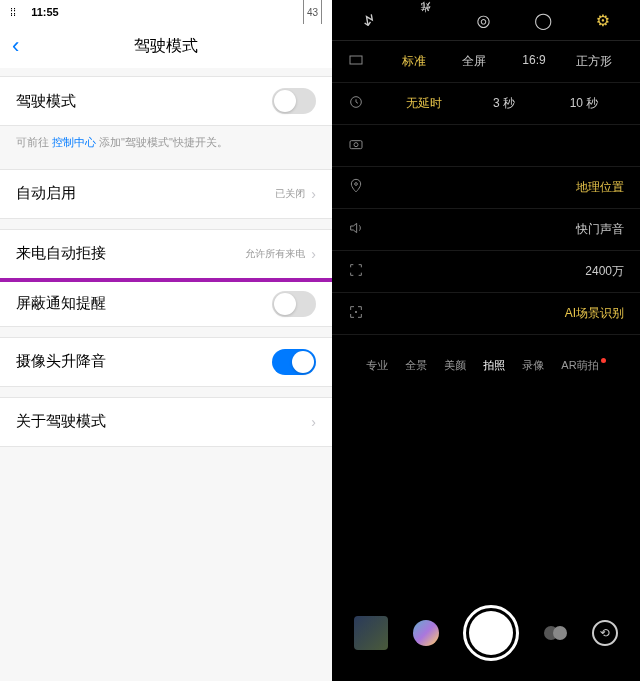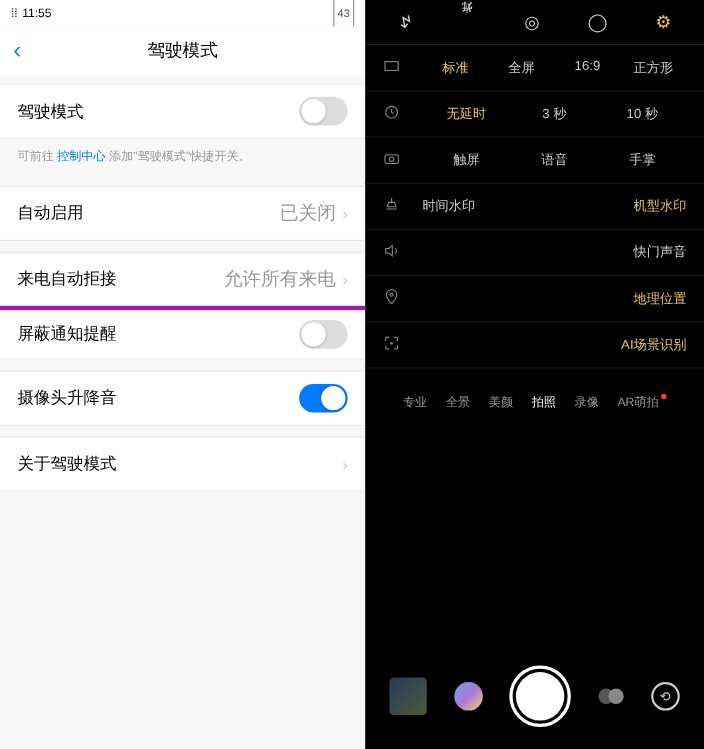--- a/index.html
+++ b/index.html
@@ -1,29 +1,29 @@
 <!DOCTYPE html>
 <html><head>
 <meta charset="utf-8">
 <style>
 *{margin:0;padding:0;box-sizing:border-box;font-family:-apple-system,BlinkMacSystemFont,"PingFang SC",sans-serif}
 body{width:640px;height:681px;display:flex;overflow:hidden}
 .left{width:332px;height:681px;background:#f7f7f7;position:relative}
 .right{width:308px;height:681px;background:#000;color:#fff;font-size:12px;position:relative}
 .status-bar{height:24px;display:flex;align-items:center;padding:0 10px;font-size:11px;color:#000;background:#fff}
-.status-time{margin-left:4px;font-weight:400}
+.status-time{margin-left:15px;font-weight:700}
 .status-bat{margin-left:auto;border:1px solid #888;border-radius:3px;padding:12px 3px;font-size:10px;color:#555}
 .l-header{height:44px;background:#fff;display:flex;align-items:center;padding:0 12px;position:relative}
 .l-back{color:#007aff;font-size:22px;font-weight:300}
 .l-title{position:absolute;left:0;right:0;text-align:center;font-size:16px;color:#000;font-weight:500}
 .l-sec{background:#fff;border-top:1px solid #e5e5e5;border-bottom:1px solid #e5e5e5;margin-top:10px}
 .l-row{height:48px;display:flex;align-items:center;padding:0 16px;background:#fff}
 .l-row + .l-row{border-top:4px solid #a21caf}
 .l-label{font-size:15px;color:#000;flex:1}
-.l-val{font-size:17px;color:#999}
+.l-val{font-size:10px;color:#999}
 .l-chev{color:#c7c7cc;margin-left:6px;font-size:14px}
 .l-hint{padding:8px 16px;font-size:11px;color:#999;line-height:1.5}
 .l-link{color:#007aff}
 .toggle{width:44px;height:26px;border-radius:13px;position:relative}
 .toggle::after{content:"";position:absolute;width:22px;height:22px;background:#fff;border-radius:50%;top:2px;box-shadow:0 1px 3px rgba(0,0,0,.2)}
 .toggle.off{background:#ddd}
 .toggle.off::after{left:2px}
 .toggle.on{background:#007aff}
 .toggle.on::after{right:2px}
 .l-first{margin-top:8px}
@@ -144,45 +144,39 @@
         <span class="r-opt sel">无延时</span>
         <span class="r-opt">3 秒</span>
         <span class="r-opt">10 秒</span>
       </div>
     </div>
     <div class="r-row">
       <span class="r-icon"><svg viewBox="0 0 24 24">
             <rect x="3" y="7" width="18" height="12" rx="2"></rect>
             <circle cx="12" cy="13" r="3"></circle>
           </svg></span>
-      <div class="r-opts">
-        <span class="r-opt">触屏</span>
-        <span class="r-opt">语音</span>
-        <span class="r-opt">手掌</span>
-      </div>
-    </div>
-    <div class="r-row">
-      <span class="r-icon"><svg viewBox="0 0 24 24">
-            <path d="M12 3v6M8 9h8l2 6H6z M5 18h14"></path>
-          </svg></span>
-      <span class="r-opt" style="margin-left:16px;flex:none">时间水印</span>
-      <span class="r-right">机型水印</span>
-    </div>
-    <div class="r-row">
-      <span class="r-icon"><svg viewBox="0 0 24 24">
-            <path d="M4 9v6h4l5 4V5L8 9z M17 8c2 2 2 6 0 8"></path>
-          </svg></span>
-      <span class="r-right white">快门声音</span>
     </div>
     <div class="r-row">
       <span class="r-icon"><svg viewBox="0 0 24 24">
             <path d="M12 2C8 2 5 5 5 9c0 5 7 12 7 12s7-7 7-12c0-4-3-7-7-7z"></path>
             <circle cx="12" cy="9" r="2"></circle>
           </svg></span>
       <span class="r-right">地理位置</span>
+    </div>
+    <div class="r-row">
+      <span class="r-icon"><svg viewBox="0 0 24 24">
+            <path d="M4 9v6h4l5 4V5L8 9z M17 8c2 2 2 6 0 8"></path>
+          </svg></span>
+      <span class="r-right white">快门声音</span>
+    </div>
+    <div class="r-row">
+      <span class="r-icon"><svg viewBox="0 0 24 24">
+            <path d="M4 4h4M4 4v4M20 4h-4M20 4v4M4 20h4M4 20v-4M20 20h-4M20 20v-4"></path>
+          </svg></span>
+      <span class="r-right white">2400万</span>
     </div>
     <div class="r-row">
       <span class="r-icon"><svg viewBox="0 0 24 24">
             <path d="M4 4h5M4 4v5M20 4h-5M20 4v5M4 20h5M4 20v-5M20 20h-5M20 20v-5"></path>
             <circle cx="12" cy="12" r="1" fill="#888"></circle>
           </svg></span>
       <span class="r-right">AI场景识别</span>
     </div>
   </div>
 

